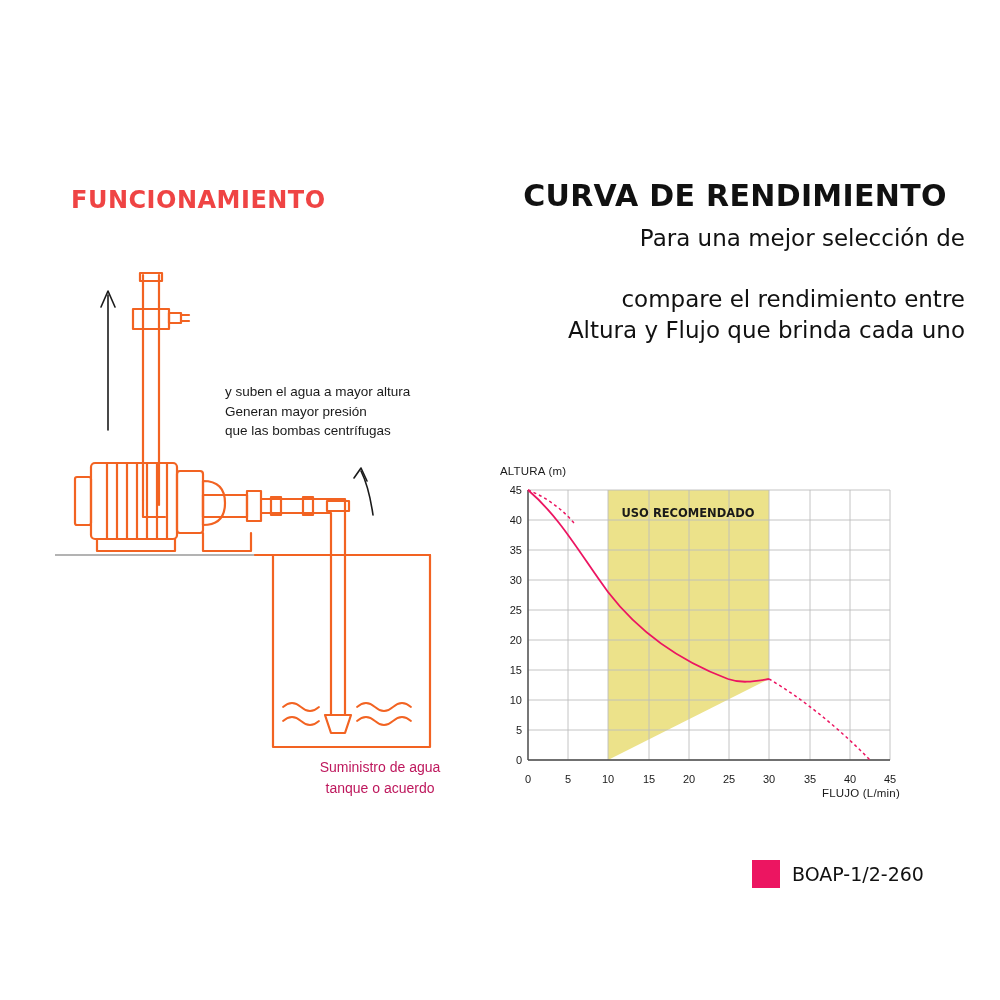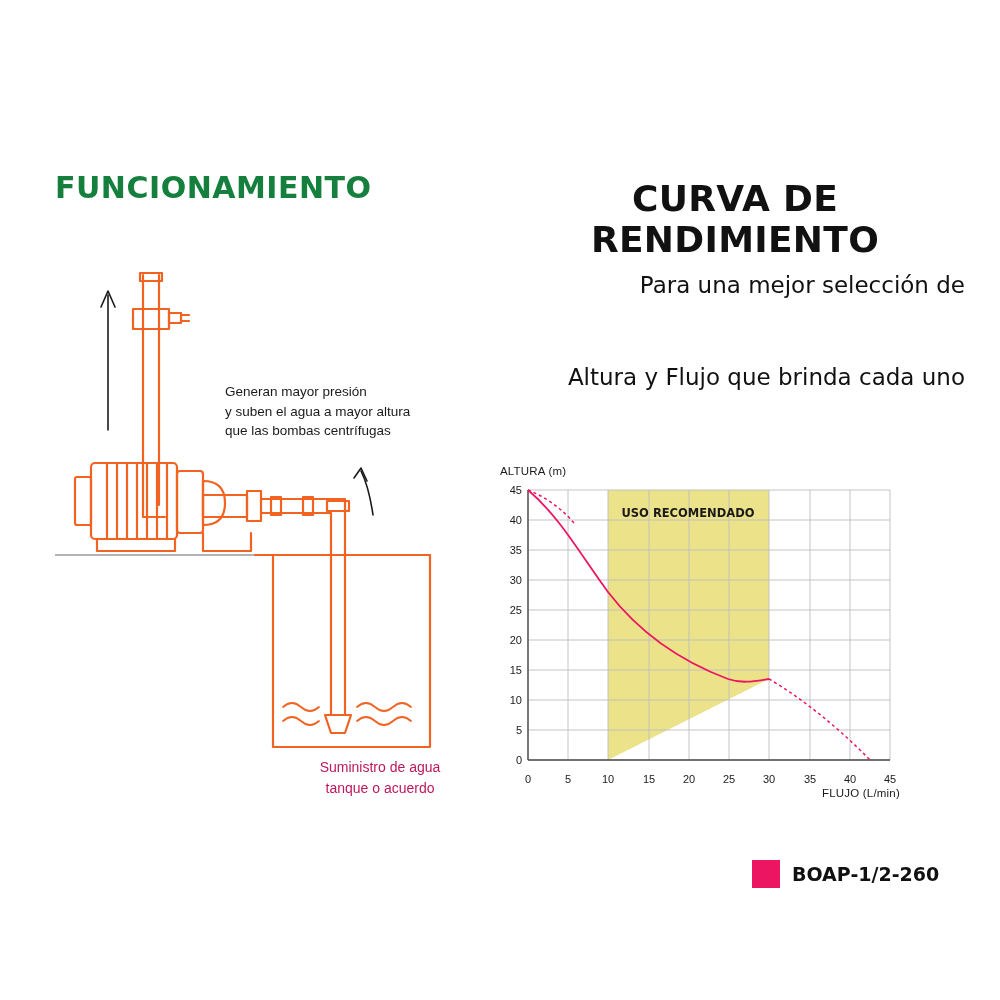--- a/index.html
+++ b/index.html
@@ -23,24 +23,24 @@
   
   .left-col {
     position: absolute;
     left: 55px;
     top: 170px;
     width: 420px;
   }
   .section-title {
     font-family: "DejaVu Sans", sans-serif;
     font-weight: bold;
-    font-size: 30px;
+    font-size: 24px;
     letter-spacing: 0.5px;
-    color: #15803d;
-    margin: 0;
+    color: #ef4444;
+    margin: 16px;
   }
   .left-note {
     position: absolute;
     left: 225px;
     top: 382px;
     width: 240px;
     font-size: 13.5px;
     line-height: 1.45;
     color: #1a1a1a;
   }
@@ -65,21 +65,21 @@
   .right-col {
     position: absolute;
     left: 505px;
     top: 178px;
     width: 460px;
     text-align: center;
   }
   .right-title {
     font-family: "DejaVu Sans", sans-serif;
     font-weight: bold;
-    font-size: 36px;
+    font-size: 30px;
     color: #111111;
     margin: 0 0 10px 0;
     letter-spacing: 0.3px;
   }
   .right-sub {
     font-family: "DejaVu Sans", sans-serif;
     font-size: 23px;
     line-height: 1.33;
     color: #111111;
     margin: 0;
@@ -111,21 +111,21 @@
     gap: 12px;
   }
   .legend-swatch {
     width: 28px;
     height: 28px;
     background: #ec1561;
   }
   .legend-label {
     font-family: "DejaVu Sans", sans-serif;
     font-size: 19px;
-    font-weight: 700;
+    font-weight: 400;
     color: #111111;
   }
 </style>
 </head>
 <body>
 
 <div class="page">
 
   <div class="left-col">
     <h2 class="section-title">FUNCIONAMIENTO</h2>
@@ -197,36 +197,36 @@
       </g>
 
       <g stroke="#1a1a1a" stroke-width="1.6">
         <path d="M318,260 q-4,-28 -12,-44" fill="none"></path>
         <polyline points="299,223 306,213 312,226" fill="none"></polyline>
       </g>
     </g>
   </svg>
 
   <div class="left-note">
+    <div>y suben el agua a mayor altura</div>
     <div>Generan mayor presión</div>
-    <div>y suben el agua a mayor altura</div>
     <div>que las bombas centrífugas</div>
   </div>
 
   <div class="bottom-note">
     <div>Suministro de agua</div>
     <div>tanque o acuerdo</div>
   </div>
 
   <div class="right-col">
     <h2 class="right-title">CURVA DE RENDIMIENTO</h2>
     <p class="right-sub">
       <span>Para una mejor selección de</span><br>
       <br>
-      <br>
+      <span>compare el rendimiento entre</span><br>
       <span>Altura y Flujo que brinda cada uno</span><br>
     </p>
   </div>
 
   <div class="chart-wrap">
     <div class="axis-label y-axis-title">ALTURA (m)</div>
     <div class="axis-label x-axis-title">FLUJO (L/min)</div>
 
     <svg width="470" height="330" viewBox="0 0 470 330">
 

